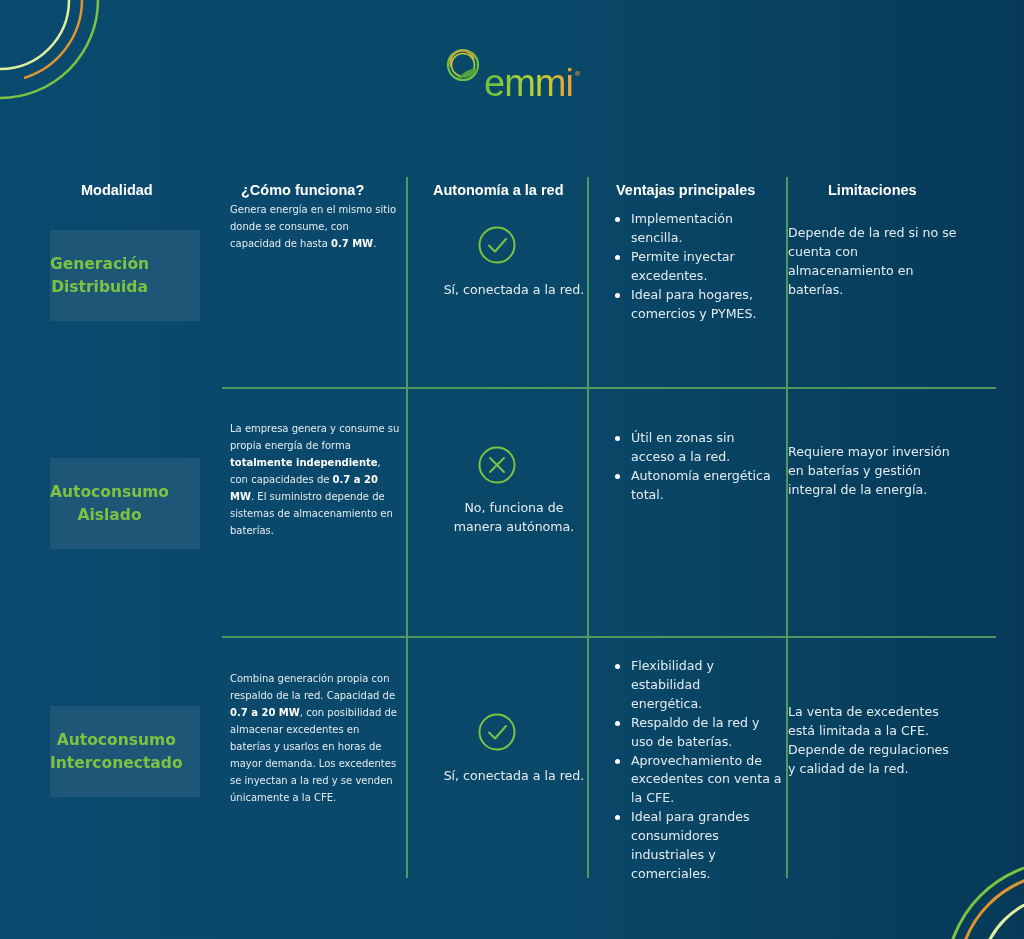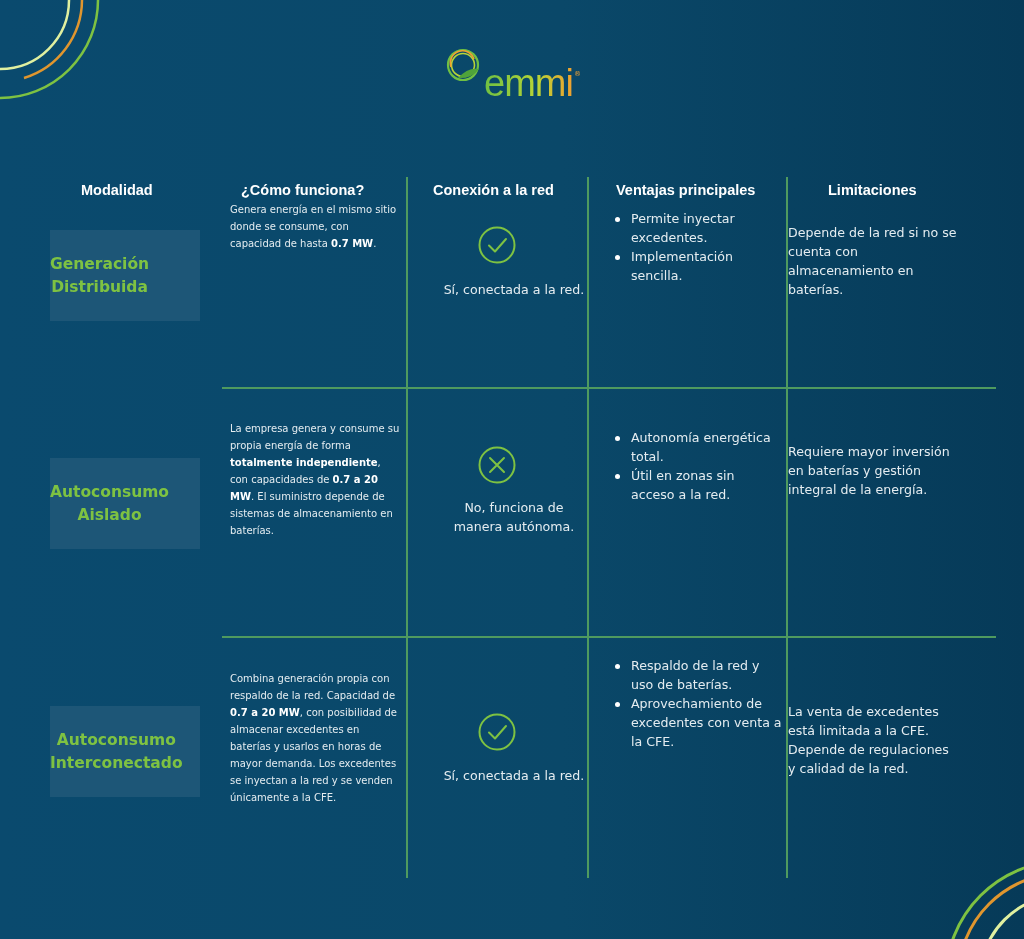--- a/index.html
+++ b/index.html
@@ -71,21 +71,21 @@
     <circle cx="17" cy="20" r="11.5" fill="none" stroke="#b8d436" stroke-width="1.6"></circle>
     <path d="M 5 22 A 12 12 0 0 1 28 14" fill="none" stroke="#f0a030" stroke-width="1.6"></path>
     <path d="M 12 33 Q 22 22 33 24 Q 26 34 12 33 Z" fill="#4fa33a"></path>
   </svg>
   <span class="logo-text">emmi</span>
   <span class="logo-reg">®</span>
 </div>
 
 <div class="hdr" style="left:81px">Modalidad</div>
 <div class="hdr" style="left:241px">¿Cómo funciona?</div>
-<div class="hdr" style="left:433px">Conexión a la red</div>
+<div class="hdr" style="left:433px">Autonomía a la red</div>
 <div class="hdr" style="left:616px">Ventajas principales</div>
 <div class="hdr" style="left:828px">Limitaciones</div>
 
 <div class="vline" style="left:406px"></div>
 <div class="vline" style="left:587px"></div>
 <div class="vline" style="left:786px"></div>
 <div class="hline" style="top:387px"></div>
 <div class="hline" style="top:636px"></div>
 
 <div class="mod-box" style="top:230px">
@@ -96,56 +96,59 @@
 </div>
 <div class="cell-text" style="left:230px;top:201px;width:170px">
   <span>Genera energía en el mismo sitio donde se consume, con capacidad de hasta </span><b>0.7 MW</b><span>.</span><br>
 </div>
 <svg class="conn-icon" style="top:226px" viewBox="0 0 38 38">
   <circle cx="19" cy="19" r="17.5" fill="none" stroke="#7ec242" stroke-width="2"></circle>
   <path d="M 11 19.5 L 17 25.5 L 28 13" fill="none" stroke="#7ec242" stroke-width="2" stroke-linecap="round" stroke-linejoin="round"></path>
 </svg>
 <div class="conn" style="top:281px">Sí, conectada a la red.</div>
 <ul class="adv" style="top:210px">
+  <li>Implementación sencilla.</li>
   <li>Permite inyectar excedentes.</li>
-  <li>Implementación sencilla.</li>
+  <li>Ideal para hogares, comercios y PYMES.</li>
 </ul>
 <div class="lim" style="top:224px">Depende de la red si no se cuenta con almacenamiento en baterías.</div>
 
 <div class="mod-box" style="top:458px">
   <div>
     <div>Autoconsumo</div>
     <div>Aislado</div>
   </div>
 </div>
 <div class="cell-text" style="left:230px;top:420px;width:170px">
   <span>La empresa genera y consume su propia energía de forma </span><b>totalmente independiente</b><span>, con capacidades de </span><b>0.7 a 20 MW</b><span>. El suministro depende de sistemas de almacenamiento en baterías.</span>
 </div>
 <svg class="conn-icon" style="top:446px" viewBox="0 0 38 38">
   <circle cx="19" cy="19" r="17.5" fill="none" stroke="#7ec242" stroke-width="2"></circle>
   <path d="M 12 12 L 26 26 M 26 12 L 12 26" fill="none" stroke="#7ec242" stroke-width="2" stroke-linecap="round"></path>
 </svg>
 <div class="conn" style="top:499px;padding:0 44px">No, funciona de manera autónoma.</div>
 <ul class="adv" style="top:429px">
+  <li>Útil en zonas sin acceso a la red.</li>
   <li>Autonomía energética total.</li>
-  <li>Útil en zonas sin acceso a la red.</li>
 </ul>
 <div class="lim" style="top:443px">Requiere mayor inversión en baterías y gestión integral de la energía.</div>
 
 <div class="mod-box" style="top:706px">
   <div>
     <div>Autoconsumo</div>
     <div>Interconectado</div>
   </div>
 </div>
 <div class="cell-text" style="left:230px;top:670px;width:172px">
   <span>Combina generación propia con respaldo de la red. Capacidad de </span><b>0.7 a 20 MW</b><span>, con posibilidad de almacenar excedentes en baterías y usarlos en horas de mayor demanda. Los excedentes se inyectan a la red y se venden únicamente a la CFE.</span>
 </div>
 <svg class="conn-icon" style="top:713px" viewBox="0 0 38 38">
   <circle cx="19" cy="19" r="17.5" fill="none" stroke="#7ec242" stroke-width="2"></circle>
   <path d="M 11 19.5 L 17 25.5 L 28 13" fill="none" stroke="#7ec242" stroke-width="2" stroke-linecap="round" stroke-linejoin="round"></path>
 </svg>
 <div class="conn" style="top:767px">Sí, conectada a la red.</div>
 <ul class="adv" style="top:657px">
+  <li style="width:110px">Flexibilidad y estabilidad energética.</li>
   <li>Respaldo de la red y uso de baterías.</li>
   <li>Aprovechamiento de excedentes con venta a la CFE.</li>
+  <li style="width:140px">Ideal para grandes consumidores industriales y comerciales.</li>
 </ul>
 <div class="lim" style="top:703px">La venta de excedentes está limitada a la CFE. Depende de regulaciones y calidad de la red.</div>
 
 </body></html>

